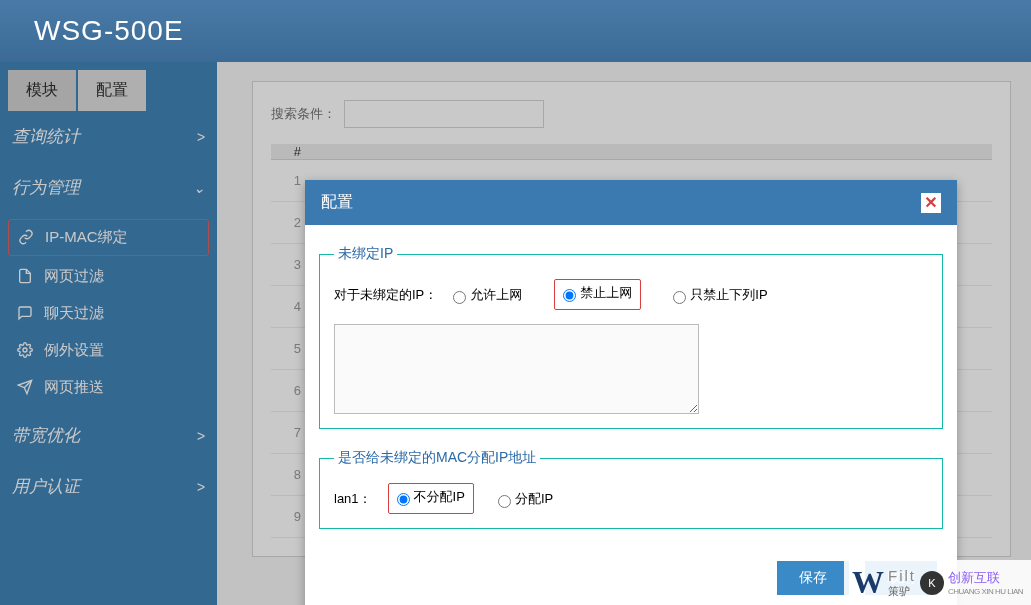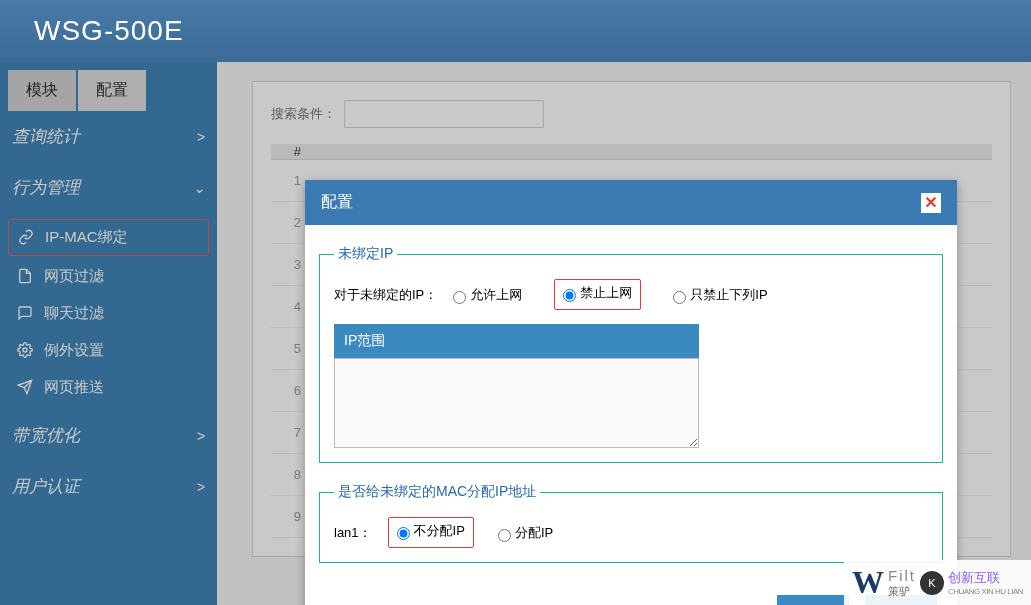--- a/index.html
+++ b/index.html
@@ -215,21 +215,20 @@
             <input type="radio" name="unbound" checked="" style="">
             <span>禁止上网</span>
           </label>
         </span>
         <label style="margin-left:28px">
           <input type="radio" name="unbound" style="">
           <span>只禁止下列IP</span>
         </label>
       </div>
       <div style="width:365px">
-        <div class="ip-range-header">IP范围</div>
         <div class="ip-range-body"></div>
       </div>
     </fieldset>
 
     <fieldset>
       <legend>是否给未绑定的MAC分配IP地址</legend>
       <div class="radio-row" style="margin-bottom:0">
         <span class="label-text">lan1：</span>
         <span class="radio-highlight">
           <label style="margin-right:0">

